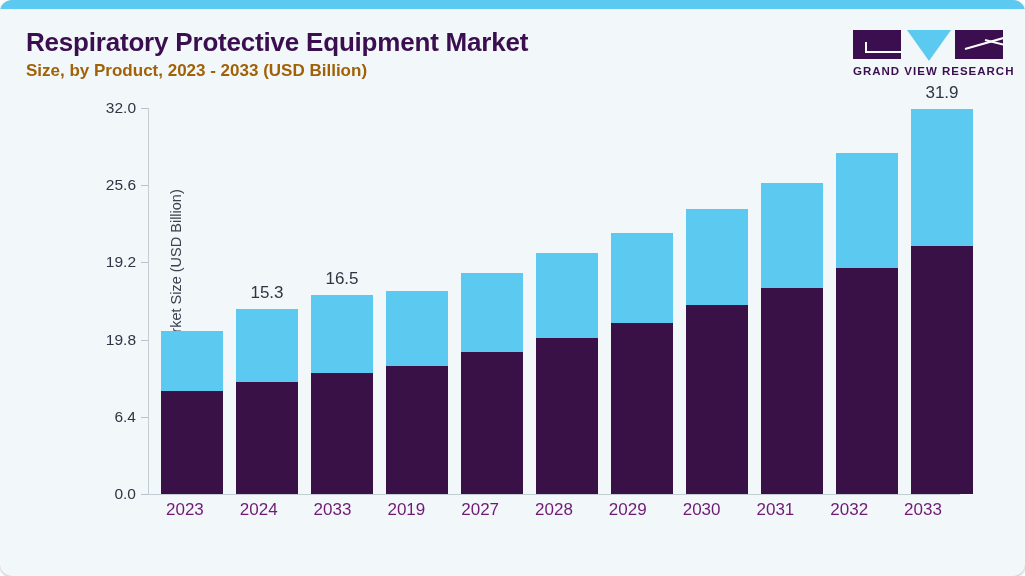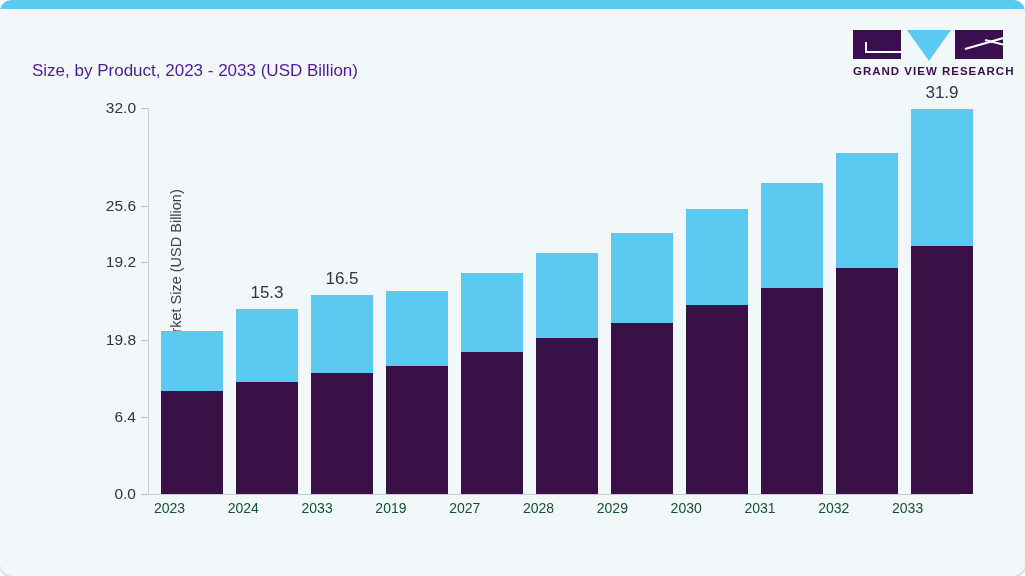--- a/index.html
+++ b/index.html
@@ -30,24 +30,23 @@
   }
   #title {
     position: absolute; left: 26px; top: 18px;
     font-size: 26px; font-weight: bold;
     color: #3B0F4F;
     letter-spacing: -0.2px;
     white-space: nowrap;
   }
   #subtitle {
     position: absolute; left: 26px; top: 52px;
-    font-size: 17px; font-weight: normal;
-    color: #4c1d95;
-    white-space: nowrap;
-    margin-left: 6px;
+    font-size: 17px; font-weight: bold;
+    color: #a16207;
+    white-space: nowrap;
   }
   
   #logo {
     position: absolute; right: 22px; top: 19px;
     width: 150px; height: 56px;
   }
   #logo-marks {
     position: relative; width: 150px; height: 32px;
   }
   .logo-rect {
@@ -182,22 +181,23 @@
   
   #xlabels {
     position: absolute;
     left: 148px; top: 500px;
     width: 812px; height: 26px;
     display: flex;
     justify-content: space-around;
   }
   .xlabel {
     width: 62px;
-    font-size: 14px;
-    color: #14532d;
+    text-align: center;
+    font-size: 17px;
+    color: #701a75;
   }
   
   #legend {
     position: absolute;
     left: 0; top: 533px;
     width: 1025px;
     display: flex;
     justify-content: center;
     align-items: center;
     gap: 34px;
@@ -219,40 +219,41 @@
   }
 </style>
 </head>
 <body>
 
 <div id="card">
 
   <div id="topbar"></div>
 
   <div id="header">
+    <div id="title">Respiratory Protective Equipment Market</div>
     <div id="subtitle">Size, by Product, 2023 - 2033 (USD Billion)</div>
 
     <div id="logo">
       <div id="logo-marks">
         <div class="logo-rect" id="logo-rect-left"></div>
         <div id="logo-triangle"></div>
         <div class="logo-rect" id="logo-rect-right"></div>
       </div>
       <div id="logo-text">GRAND VIEW RESEARCH</div>
     </div>
   </div>
 
   <div id="plot-area">
     <div id="ylabel">Market Size (USD Billion)</div>
     <div id="yticks-holder">
         <div class="ytick" style="top: 394px;">0.0</div>
         <div class="ytick" style="top: 316.8px;">6.4</div>
         <div class="ytick" style="top: 239.6px;">19.8</div>
         <div class="ytick" style="top: 162.4px;">19.2</div>
-        <div class="ytick" style="top: 85.2px; margin-top: 21px;">25.6</div>
+        <div class="ytick" style="top: 85.2px;">25.6</div>
         <div class="ytick" style="top: 8px;">32.0</div>
       </div>
     <div id="yaxis-line"></div>
     <div id="bars">
         <div class="bar-group">
           <div class="bar-stack">
             <div class="seg-sar" style="height: 60.3125px; background: rgb(91, 201, 240);"></div>
             <div class="seg-apr" style="height: 102.531px; background: rgb(58, 17, 71);"></div>
           </div>
         </div>

